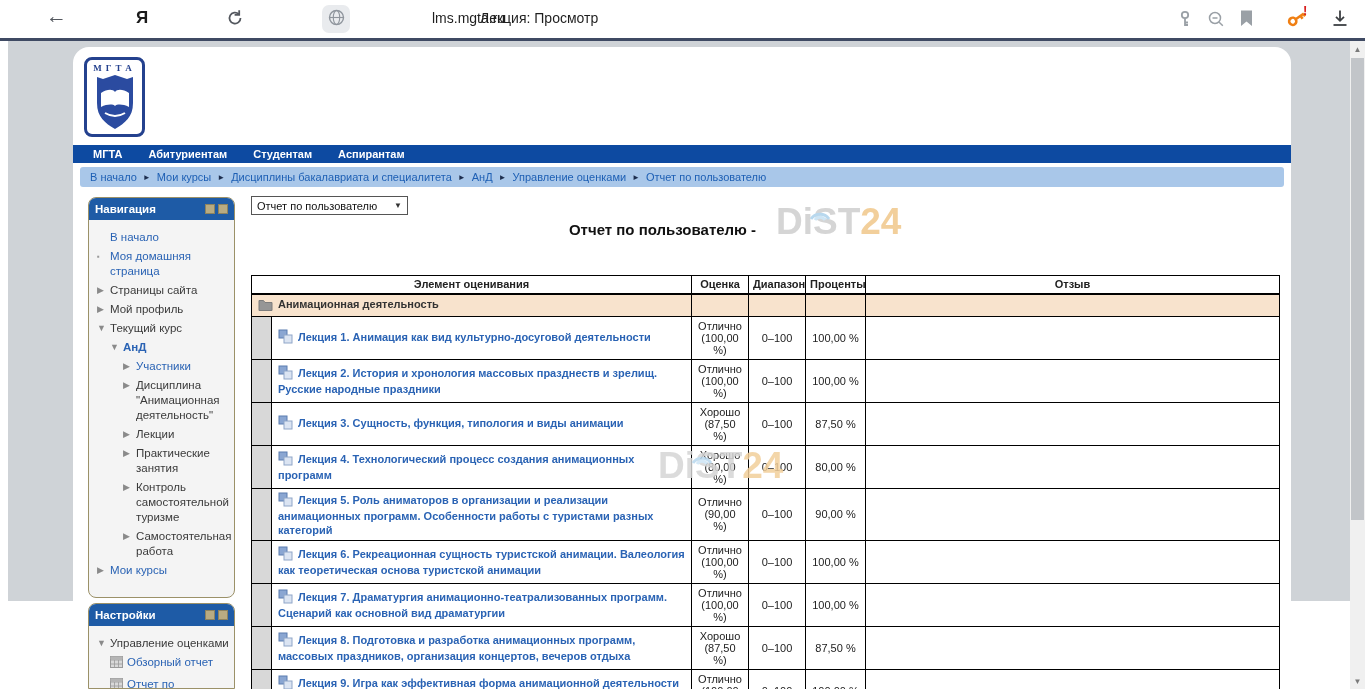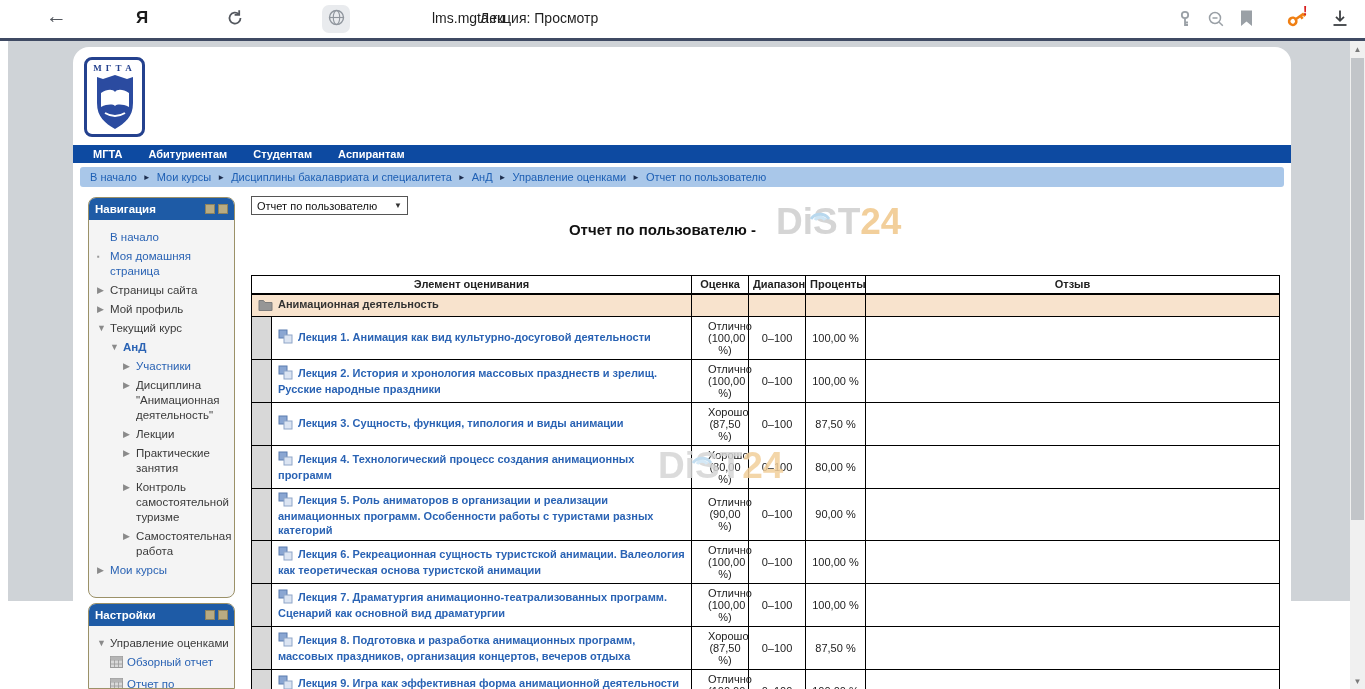--- a/index.html
+++ b/index.html
@@ -92,21 +92,21 @@
             table-layout:fixed;font-size:11px;color:#222;background:#fff;border-bottom:2px solid #000;}
   #grade-table th,#grade-table td{border:1px solid #000;}
   #grade-table thead th{font-weight:bold;padding:2px 4px;height:18px;border-bottom:2px solid #000;background:#fff;}
   #grade-table td{padding:3px 6px;vertical-align:middle;}
   .spacer{background:var(--row_gray);padding:0 !important;}
   .cat-td{background:var(--peach);}
   .cat-label{font-weight:bold;color:#333;}
   .ticon{display:inline-block;vertical-align:-3px;margin-right:5px;}
   .item-link{color:var(--link_blue);font-weight:bold;text-decoration:none;line-height:14px;cursor:pointer;}
   .c{text-align:center;}
-  .grade-cell div{line-height:12px;margin-left:10px;}
+  .grade-cell div{line-height:12px;}
   .cat-row td{padding:2px 6px;height:21px;}
 
   
   #scrollbar{position:absolute;right:0;top:41px;width:15px;height:648px;background:#f0f0f0;}
   #sb-up{position:absolute;top:4px;width:15px;text-align:center;font-size:8px;color:#7a7a7a;cursor:pointer;}
   #sb-thumb{position:absolute;top:17px;left:1px;width:13px;height:462px;background:#c2c5c9;cursor:pointer;}
   #sb-down{position:absolute;bottom:3px;width:15px;text-align:center;font-size:8px;color:#7a7a7a;cursor:pointer;}
 </style>
 </head>
 <body>

